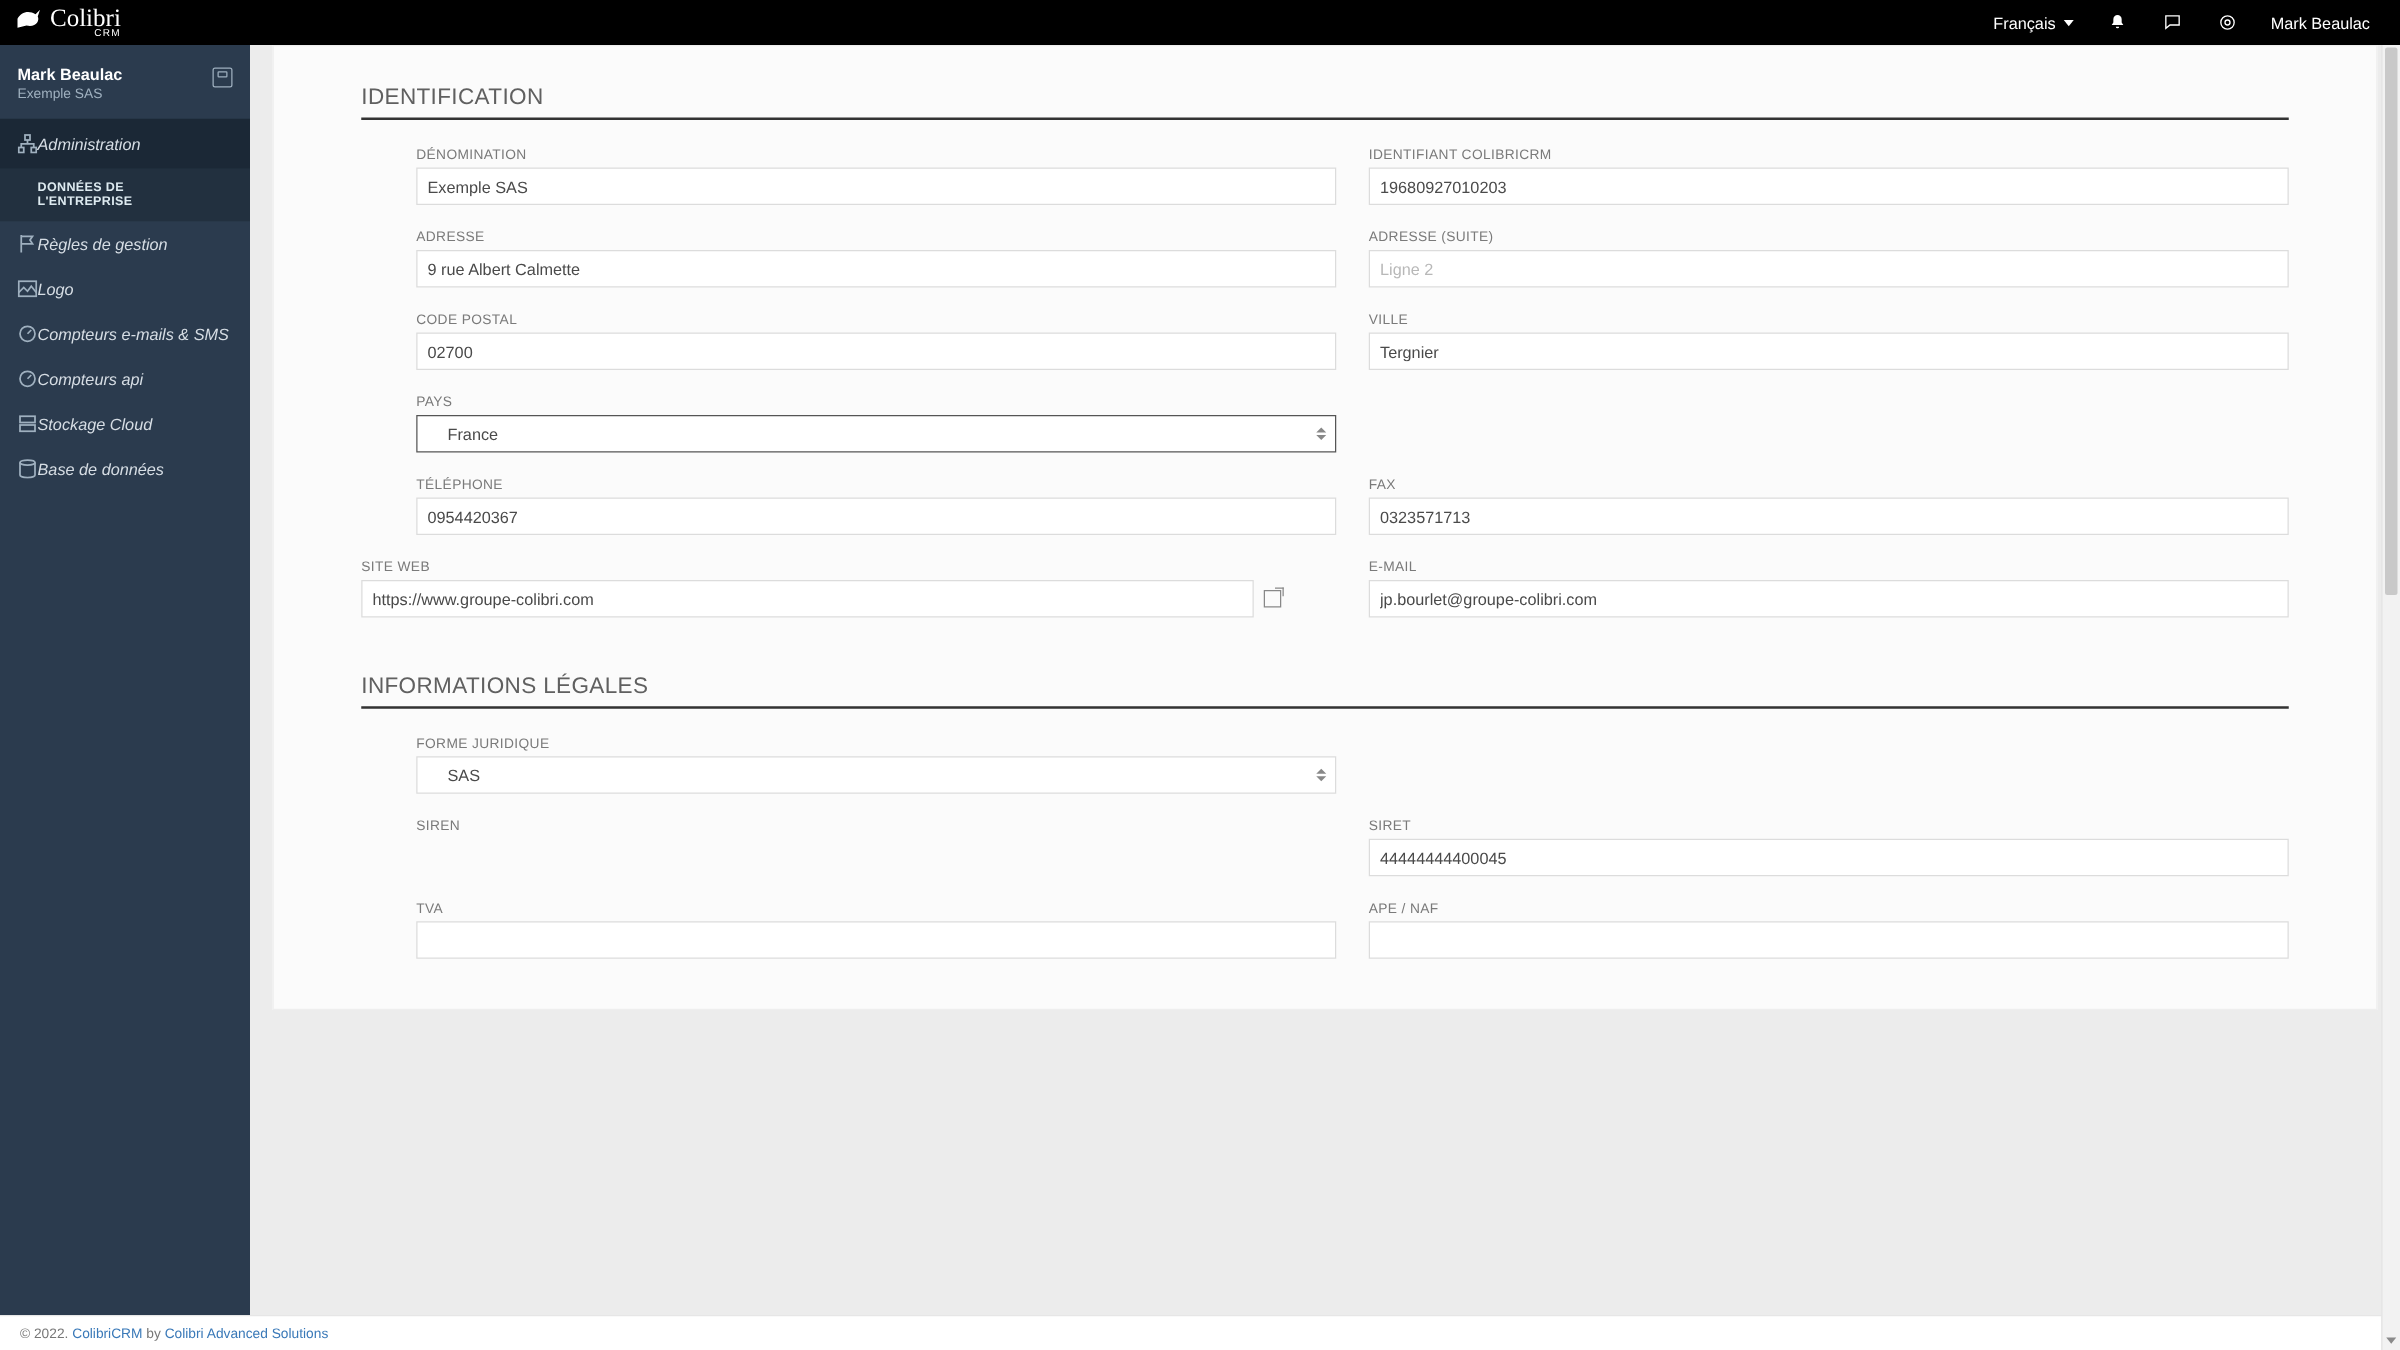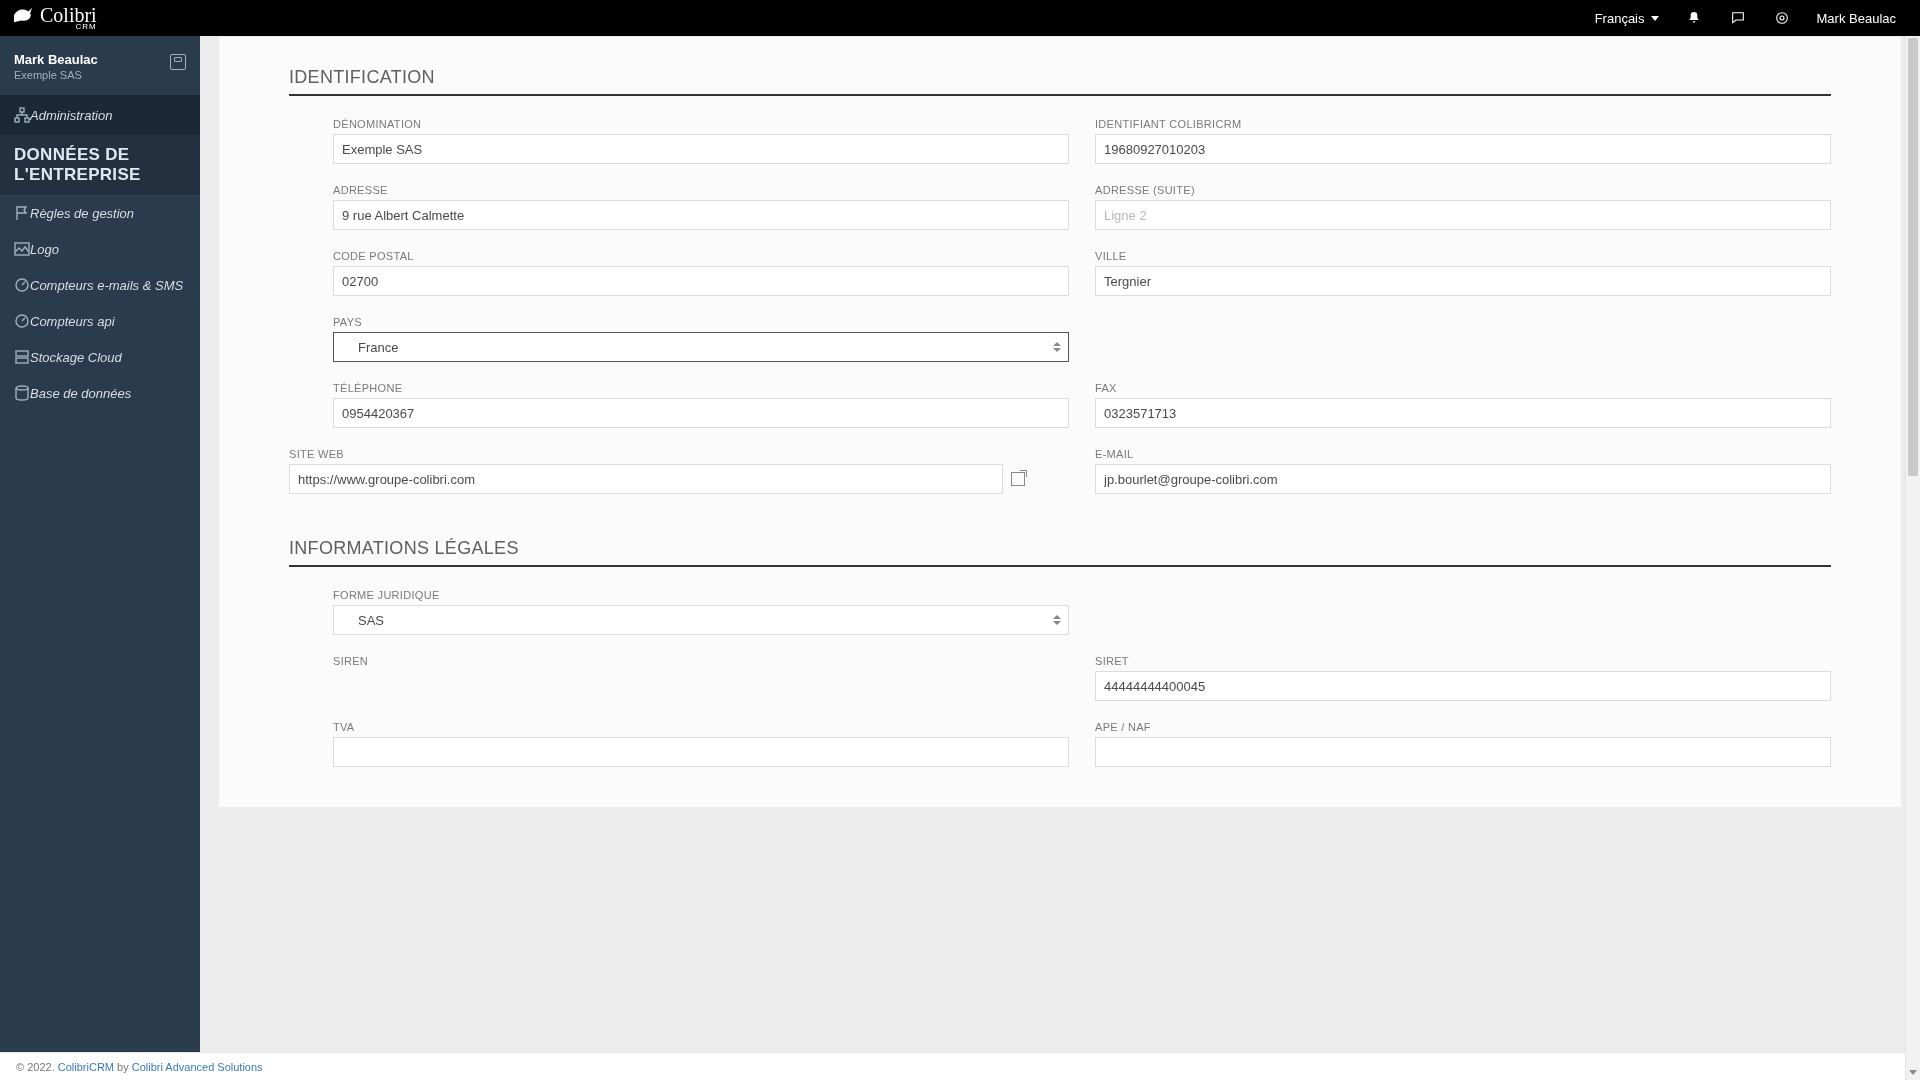--- a/index.html
+++ b/index.html
@@ -36,21 +36,21 @@
   
   .sidebar{position:absolute;top:var(--topbar-h);left:0;width:var(--sidebar-w);bottom:0;background:var(--sidebar-bg);color:var(--sidebar-text);display:flex;flex-direction:column;}
   .sb-user{padding:16px 14px 14px 14px;display:flex;align-items:flex-start;justify-content:space-between;}
   .sb-user-name{font-size:13px;font-weight:600;color:#fff;}
   .sb-user-company{font-size:11px;color:var(--sidebar-muted);margin-top:2px;}
   .sb-card-icon{width:16px;height:16px;border:1.5px solid var(--sidebar-muted);border-radius:2px;position:relative;margin-top:2px;}
   .sb-card-icon::after{content:"";position:absolute;top:2px;left:3px;right:3px;height:3px;border:1px solid var(--sidebar-muted);border-radius:1px;}
 
   .sb-item{display:flex;align-items:center;padding:0 14px;height:36px;font-size:13px;color:var(--sidebar-text);cursor:pointer;font-style:italic;}
   .sb-item.admin{background:var(--sidebar-bg-darker);height:40px;}
-  .sb-section{background:var(--sidebar-bg-dark);padding:10px 14px;font-size:17px;font-weight:600;color:var(--sidebar-section);letter-spacing:.3px;}
+  .sb-section{background:var(--sidebar-bg-dark);padding:10px 30px;font-size:10px;font-weight:600;color:var(--sidebar-section);letter-spacing:.3px;}
   .sb-ic{width:16px;height:16px;display:flex;align-items:center;justify-content:center;flex:0 0 16px;}
   .sb-ic svg{stroke:var(--sidebar-muted);fill:none;stroke-width:1.4;}
 
   
   .main{position:absolute;top:var(--topbar-h);left:var(--sidebar-w);right:0;bottom:28px;overflow:auto;}
   .page-header{display:flex;align-items:center;justify-content:space-between;padding:28px 28px 22px 28px;}
   .page-title-wrap{display:flex;align-items:center;gap:18px;}
   .page-title{font-size:30px;font-weight:700;color:var(--header-text);letter-spacing:.5px;}
   .company-logo-box{background:#fff;padding:8px 12px;border:1px solid #e4e4e4;width:120px;height:85px;display:flex;flex-direction:column;align-items:center;justify-content:center;}
   .logo-roofs{width:80px;height:38px;}

